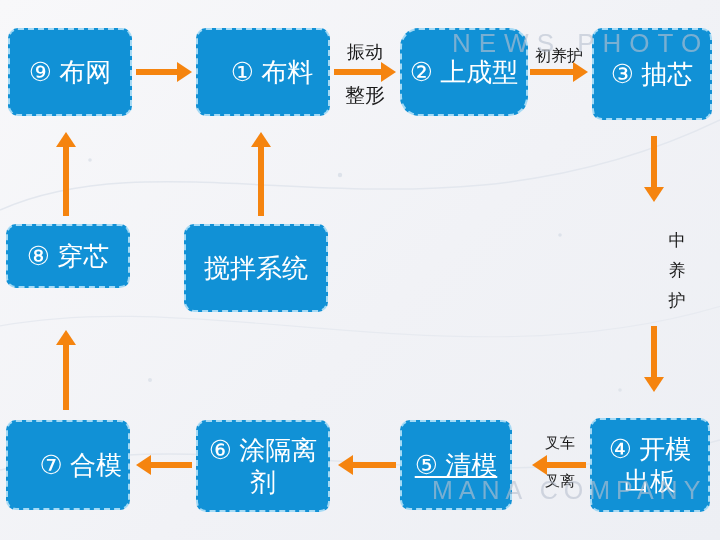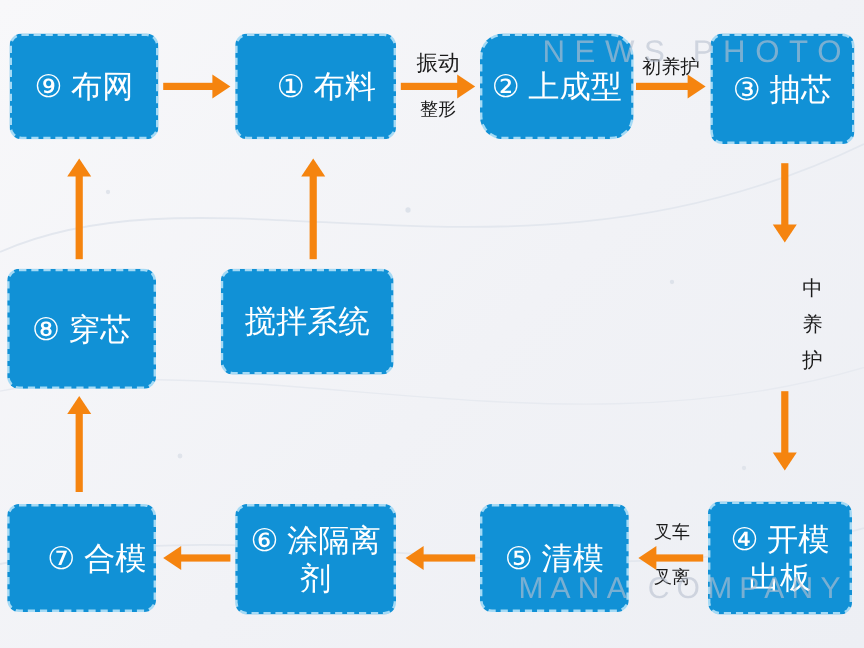--- a/index.html
+++ b/index.html
@@ -12,25 +12,25 @@
   .node{
     position:absolute;z-index:2;box-sizing:border-box;
     background:#1191d6;border:2px dashed #a5daf5;border-radius:10px;
     color:#ffffff;display:flex;align-items:center;justify-content:center;
     text-align:center;font-size:26px;line-height:1.25;padding:2px 6px;
   }
   .n9 {left:8px;  top:28px;  width:124px;height:88px;}
   .n1 {left:196px;top:28px;  width:134px;height:88px;padding-left:24px;}
   .n2 {left:400px;top:28px;  width:128px;height:88px;border-radius:19px;}
   .n3 {left:592px;top:28px;  width:120px;height:92px;}
-  .n8 {left:6px;  top:224px; width:124px;height:100px;}
+  .n8 {left:6px;  top:224px; width:124px;height:64px;}
   .nmix{left:184px;top:224px;width:144px;height:88px;align-items:center;}
   .n7 {left:6px;  top:420px; width:124px;height:90px;justify-content:flex-end;}
   .n6 {left:196px;top:420px; width:134px;height:92px;}
-  .n5 {left:400px;top:420px; width:124px;height:90px;}
+  .n5 {left:400px;top:420px; width:112px;height:90px;text-decoration:underline;}
   .n4 {left:590px;top:418px; width:120px;height:94px;}
 
   .arrow{position:absolute;z-index:3;}
   .arrow .shaft,.arrow .head{position:absolute;}
   .arrow.right .shaft{left:0;right:14px;top:7px;height:6px;background:#f5840f;}
   .arrow.right .head{right:0;top:0;width:0;height:0;border-top:10px solid transparent;border-bottom:10px solid transparent;border-left:15px solid #f5840f;}
   .arrow.left .shaft{left:14px;right:0;top:7px;height:6px;background:#f5840f;}
   .arrow.left .head{left:0;top:0;width:0;height:0;border-top:10px solid transparent;border-bottom:10px solid transparent;border-right:15px solid #f5840f;}
   .arrow.up .shaft{top:14px;bottom:0;left:7px;width:6px;background:#f5840f;}
   .arrow.up .head{top:0;left:0;width:0;height:0;border-left:10px solid transparent;border-right:10px solid transparent;border-bottom:15px solid #f5840f;}
@@ -44,21 +44,21 @@
   .a5 {left:644px;top:326px;width:20px;height:66px;}
   .a6 {left:532px;top:455px;width:54px;height:20px;}
   .a7 {left:338px;top:455px;width:58px;height:20px;}
   .a8 {left:136px;top:455px;width:56px;height:20px;}
   .a9 {left:56px; top:330px;width:20px;height:80px;}
   .a10{left:56px; top:132px;width:20px;height:84px;}
   .a11{left:251px;top:132px;width:20px;height:84px;}
 
   .edge-label{position:absolute;z-index:4;color:#1a1a1a;text-align:center;}
   .lbl-vib1{left:334px;top:40px;width:62px;font-size:18px;}
-  .lbl-vib2{left:334px;top:82px;width:62px;font-size:15px;}
+  .lbl-vib2{left:334px;top:82px;width:62px;font-size:20px;}
   .lbl-cure1{left:522px;top:46px;width:74px;font-size:16px;}
   .lbl-cure2{left:662px;top:226px;width:30px;font-size:17px;line-height:30px;}
   .lbl-fork1{left:534px;top:434px;width:52px;font-size:15px;}
   .lbl-fork2{left:534px;top:472px;width:52px;font-size:15px;}
 
   .watermark{position:absolute;z-index:5;color:rgba(185,194,208,0.62);font-size:26px;letter-spacing:8px;white-space:nowrap;}
   .wm-top{left:452px;top:28px;}
   .wm-bottom{left:432px;top:476px;font-size:25px;letter-spacing:6px;}
 </style>
 </head>

